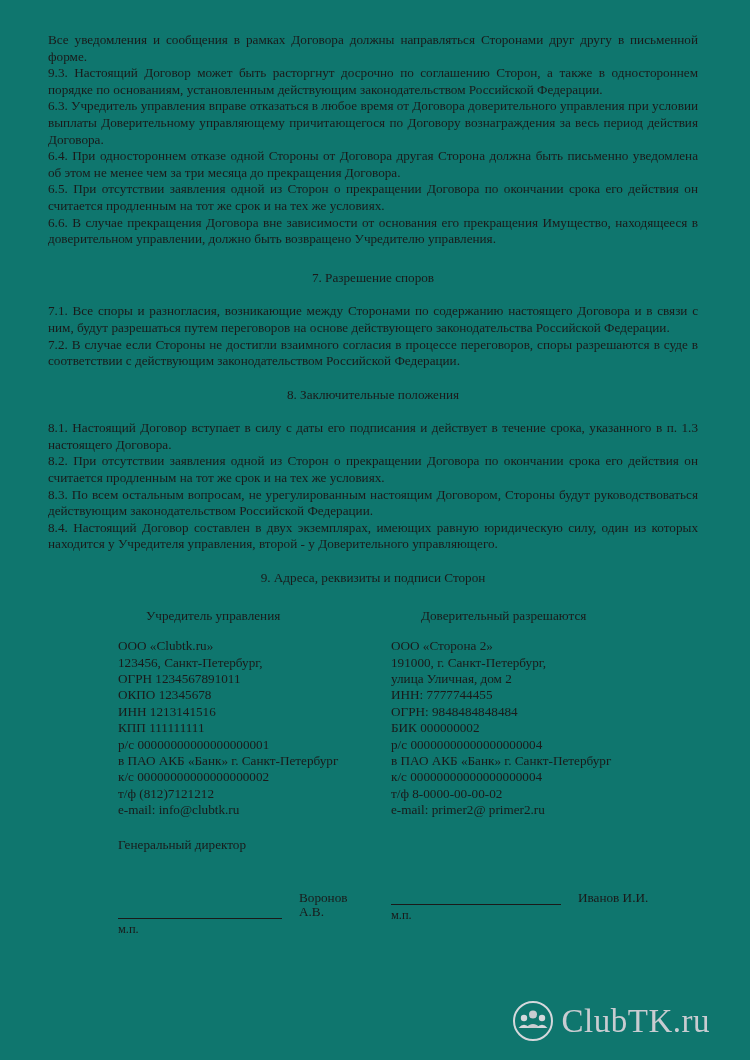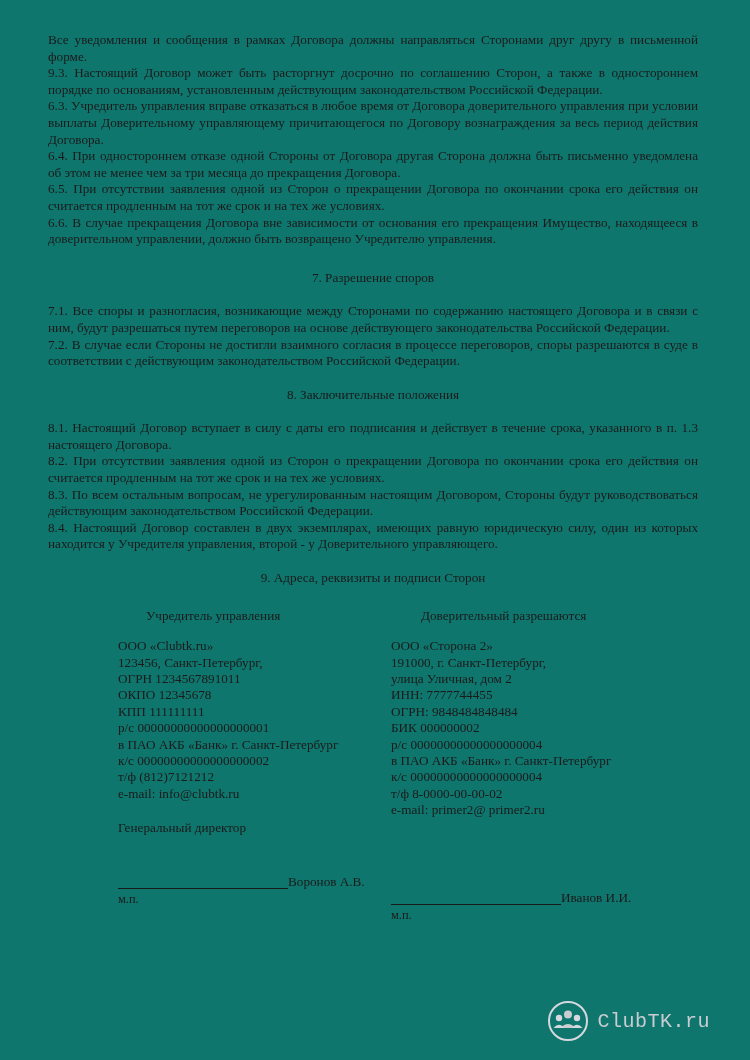--- a/index.html
+++ b/index.html
@@ -79,21 +79,21 @@
   }
   .signline {
     display: inline-block;
     width: 170px;
     border-bottom: 1px solid #1a1a1a;
     height: 13px;
   }
   .signname {
     font-size: 13.2px;
     line-height: 14px;
-    margin-left: 0;
+    margin-left: 17px;
   }
   .mp {
     font-size: 12.4px;
     line-height: 14px;
     margin: 3px 0 0 0;
   }
 
   
   .watermark {
     position: absolute;
@@ -103,22 +103,22 @@
     align-items: center;
     opacity: 1;
   }
   .wm-icon {
     width: 42px;
     height: 42px;
     margin-right: 8px;
     position: relative;
   }
   .wm-text {
-    font-family: Liberation Mono, monospace;
-    font-size: 20px;
+    font-family: Liberation Serif, serif;
+    font-size: 33px;
     letter-spacing: 0.5px;
     color: #c9ccd1;
     font-weight: 400;
   }
   .wm-text .dot { color: #c9ccd1; }
 </style>
 </head>
 <body>
 
 <div class="page">
@@ -151,20 +151,21 @@
   <div class="gap-md"></div>
 
   <div class="sig-wrap">
 
     <div class="sig-col left">
       <p class="sig-title">Учредитель управления</p>
       <p class="sig-line">ООО «Clubtk.ru»</p>
       <p class="sig-line">123456, Санкт-Петербург,</p>
       <p class="sig-line">ОГРН 1234567891011</p>
       <p class="sig-line">ОКПО 12345678</p>
+      <p class="sig-line">ИНН 1213141516</p>
       <p class="sig-line">КПП 111111111</p>
       <p class="sig-line">р/с 00000000000000000001</p>
       <p class="sig-line">в ПАО АКБ «Банк» г. Санкт-Петербург</p>
       <p class="sig-line">к/с 00000000000000000002</p>
       <p class="sig-line">т/ф (812)7121212</p>
       <p class="sig-line">e-mail: info@clubtk.ru</p>
       <p class="role">Генеральный директор</p>
       <div class="signline-row">
         <span class="signline"></span>
         <span class="signname">Воронов А.В.</span>

